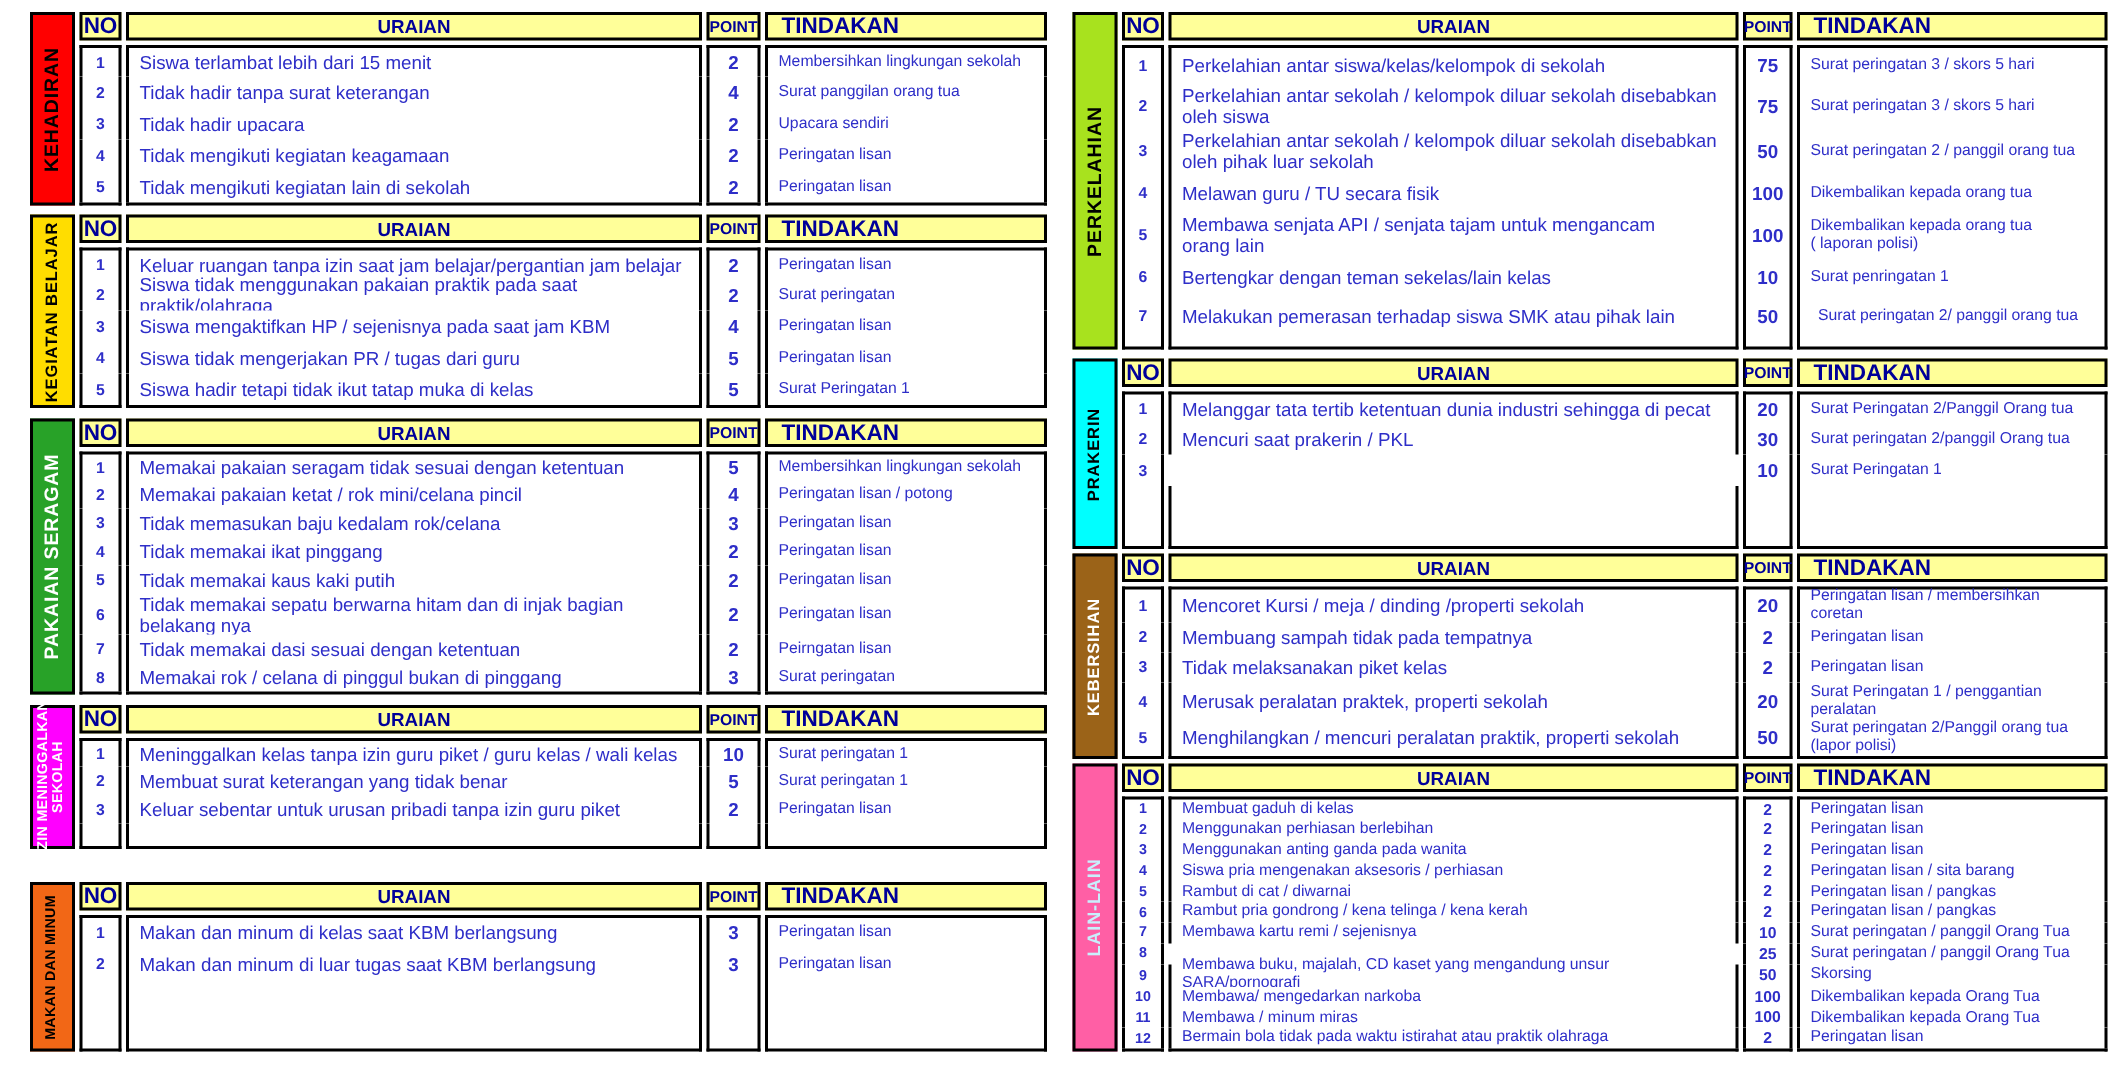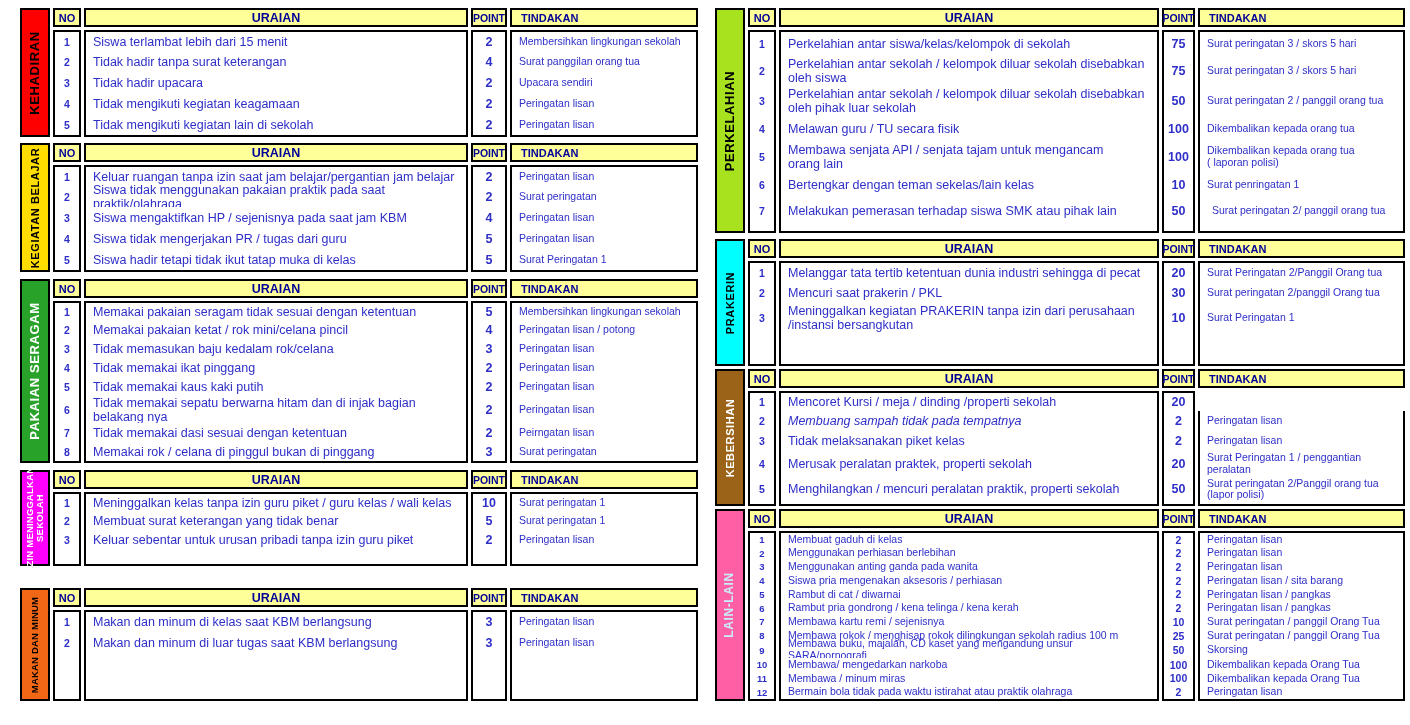--- a/index.html
+++ b/index.html
@@ -15,21 +15,21 @@
   .vstrip{grid-column:1;grid-row:1 / -1;border:2px solid #000;position:relative;}
   .vlabel{
     position:absolute;left:50%;top:50%;
     transform:translate(-50%,-50%) rotate(-90deg);
     font-weight:bold;font-size:13px;white-space:pre;text-align:center;
     letter-spacing:0.6px;line-height:1.1;
   }
   .hcell{
     border:2px solid #000;background:#FFFF99;color:#000099;
     font-weight:bold;display:flex;align-items:center;
-    margin-bottom:3px;font-size:11px;
+    margin-bottom:3px;font-size:15px;
   }
   .hcell.center{justify-content:center;}
   .hcell.uraian{font-size:12.5px;}
   .hcell.left{padding-left:9px;}
   .hcell.point{font-size:10.5px;}
   .bcell{
     border-left:2px solid #000;border-right:2px solid #000;
     background:#fff;display:flex;align-items:center;min-width:0;
   }
   .bcell.first{border-top:2px solid #000;}
@@ -264,42 +264,42 @@
       <div class="hcell left" style="grid-area: 1 / 5;">TINDAKAN</div>
       <div class="bcell cell-no first" style="grid-area: 2 / 2;">1</div>
       <div class="bcell cell-uraian first" style="grid-area: 2 / 3;">Melanggar tata tertib ketentuan dunia industri sehingga di pecat</div>
       <div class="bcell cell-point first" style="grid-area: 2 / 4;">20</div>
       <div class="bcell cell-tindakan first" style="grid-area: 2 / 5;">Surat Peringatan 2/Panggil Orang tua</div>
       <div class="bcell cell-no" style="grid-area: 3 / 2;">2</div>
       <div class="bcell cell-uraian" style="grid-area: 3 / 3;">Mencuri saat prakerin / PKL</div>
       <div class="bcell cell-point" style="grid-area: 3 / 4; text-align: right;">30</div>
       <div class="bcell cell-tindakan" style="grid-area: 3 / 5;">Surat peringatan 2/panggil Orang tua</div>
       <div class="bcell cell-no" style="grid-area: 4 / 2;">3</div>
-      <div class="bcell cell-uraian" style="grid-area: 4 / 3;">Meninggalkan kegiatan PRAKERIN tanpa izin dari perusahaan
-/instansi bersangkutan</div>
       <div class="bcell cell-point" style="grid-area: 4 / 4;">10</div>
       <div class="bcell cell-tindakan" style="grid-area: 4 / 5;">Surat Peringatan 1</div>
       <div class="bcell fill" style="grid-area: 5 / 2;"></div>
       <div class="bcell fill" style="grid-area: 5 / 3;"></div>
       <div class="bcell fill" style="grid-area: 5 / 4;"></div>
       <div class="bcell fill" style="grid-area: 5 / 5;"></div>
     </div>
     <div class="section mid-label" style="grid-template-columns: 30px 28px 1fr 33px 207px; grid-template-rows: 22px repeat(5, minmax(20px, auto)) 1fr; height: 137px; margin-bottom: 3px;">
       <div class="vstrip" style="background: rgb(155, 99, 24);">
         <span class="vlabel" style="color: rgb(255, 255, 255);">KEBERSIHAN</span>
       </div>
       <div class="hcell center" style="grid-area: 1 / 2;">NO</div>
       <div class="hcell center uraian" style="grid-area: 1 / 3;">URAIAN</div>
       <div class="hcell center point" style="grid-area: 1 / 4;">POINT</div>
       <div class="hcell left" style="grid-area: 1 / 5;">TINDAKAN</div>
       <div class="bcell cell-no first" style="grid-area: 2 / 2;">1</div>
       <div class="bcell cell-uraian first" style="grid-area: 2 / 3;">Mencoret Kursi / meja / dinding /properti sekolah</div>
       <div class="bcell cell-point first" style="grid-area: 2 / 4;">20</div>
-      <div class="bcell cell-no" style="grid-area: 3 / 2;">2</div>
-      <div class="bcell cell-uraian" style="grid-area: 3 / 3; font-style: italic;">Membuang sampah tidak pada tempatnya</div>
+      <div class="bcell cell-tindakan first" style="grid-area: 2 / 5;">Peringatan lisan / membersihkan
+coretan</div>
+      <div class="bcell cell-no" style="grid-area: 3 / 2;">2</div>
+      <div class="bcell cell-uraian" style="grid-area: 3 / 3;">Membuang sampah tidak pada tempatnya</div>
       <div class="bcell cell-point" style="grid-area: 3 / 4;">2</div>
       <div class="bcell cell-tindakan" style="grid-area: 3 / 5;">Peringatan lisan</div>
       <div class="bcell cell-no" style="grid-area: 4 / 2;">3</div>
       <div class="bcell cell-uraian" style="grid-area: 4 / 3;">Tidak melaksanakan piket kelas</div>
       <div class="bcell cell-point" style="grid-area: 4 / 4;">2</div>
       <div class="bcell cell-tindakan" style="grid-area: 4 / 5;">Peringatan lisan</div>
       <div class="bcell cell-no" style="grid-area: 5 / 2;">4</div>
       <div class="bcell cell-uraian" style="grid-area: 5 / 3;">Merusak peralatan praktek, properti sekolah</div>
       <div class="bcell cell-point" style="grid-area: 5 / 4;">20</div>
       <div class="bcell cell-tindakan" style="grid-area: 5 / 5;">Surat Peringatan 1 / penggantian
@@ -344,21 +344,20 @@
       <div class="bcell cell-tindakan" style="grid-area: 6 / 5;">Peringatan lisan / pangkas</div>
       <div class="bcell cell-no" style="grid-area: 7 / 2;">6</div>
       <div class="bcell cell-uraian" style="grid-area: 7 / 3;">Rambut pria gondrong / kena telinga / kena kerah</div>
       <div class="bcell cell-point" style="grid-area: 7 / 4;">2</div>
       <div class="bcell cell-tindakan" style="grid-area: 7 / 5;">Peringatan lisan / pangkas</div>
       <div class="bcell cell-no" style="grid-area: 8 / 2;">7</div>
       <div class="bcell cell-uraian" style="grid-area: 8 / 3;">Membawa kartu remi / sejenisnya</div>
       <div class="bcell cell-point" style="grid-area: 8 / 4;">10</div>
       <div class="bcell cell-tindakan" style="grid-area: 8 / 5;">Surat peringatan / panggil Orang Tua</div>
       <div class="bcell cell-no" style="grid-area: 9 / 2;">8</div>
-      <div class="bcell cell-uraian" style="grid-area: 9 / 3;">Membawa rokok / menghisap rokok dilingkungan sekolah radius 100 m</div>
       <div class="bcell cell-point" style="grid-area: 9 / 4;">25</div>
       <div class="bcell cell-tindakan" style="grid-area: 9 / 5;">Surat peringatan / panggil Orang Tua</div>
       <div class="bcell cell-no" style="grid-area: 10 / 2;">9</div>
       <div class="bcell cell-uraian" style="grid-area: 10 / 3;">Membawa buku, majalah, CD kaset yang mengandung unsur SARA/pornografi</div>
       <div class="bcell cell-point" style="grid-area: 10 / 4;">50</div>
       <div class="bcell cell-tindakan" style="grid-area: 10 / 5;">Skorsing</div>
       <div class="bcell cell-no" style="grid-area: 11 / 2;">10</div>
       <div class="bcell cell-uraian" style="grid-area: 11 / 3;">Membawa/ mengedarkan narkoba</div>
       <div class="bcell cell-point" style="grid-area: 11 / 4;">100</div>
       <div class="bcell cell-tindakan" style="grid-area: 11 / 5;">Dikembalikan kepada Orang Tua</div>

